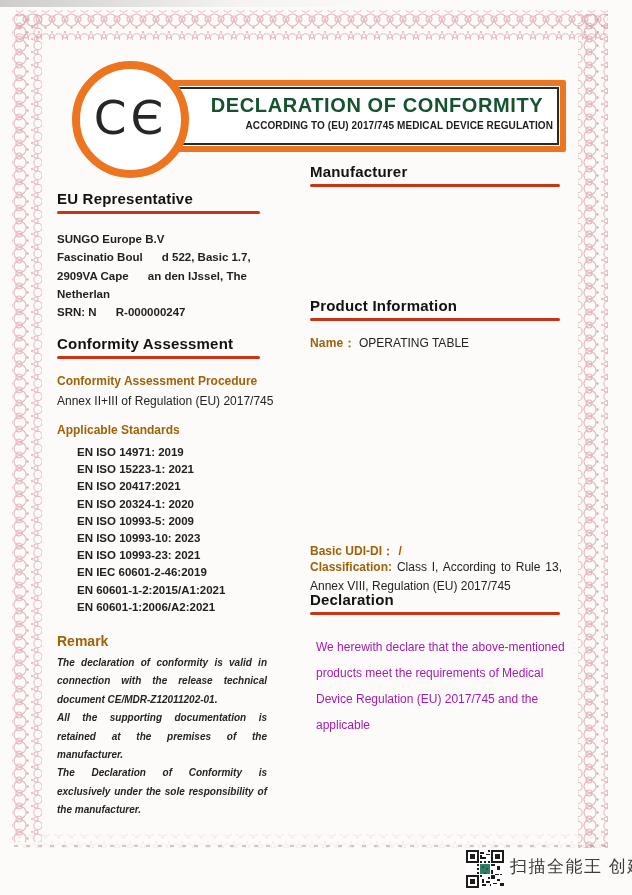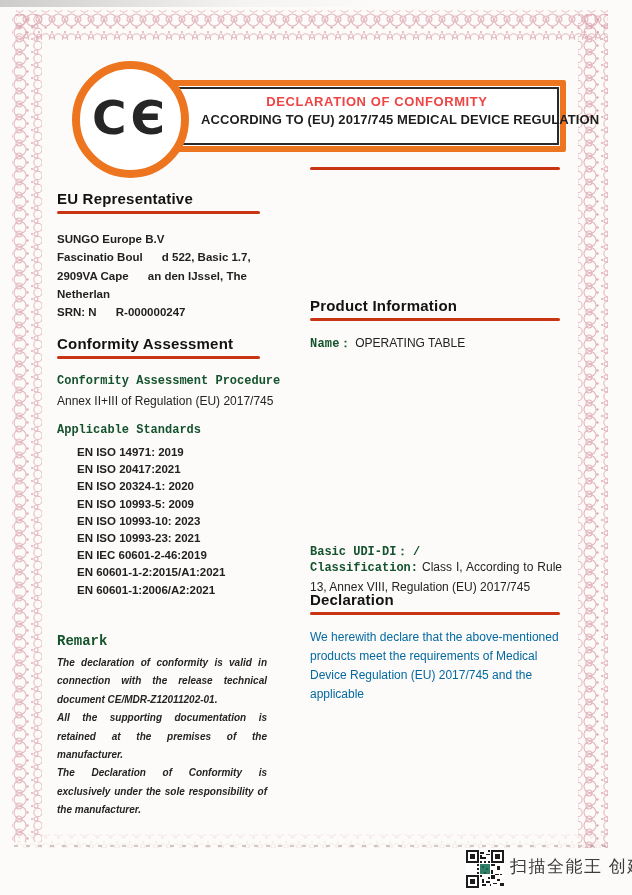--- a/index.html
+++ b/index.html
@@ -22,59 +22,59 @@
   .banner{
     position:absolute;left:150px;top:80px;width:416px;height:72px;
     border:6px solid #ed7520;background:#fff;box-sizing:border-box;z-index:2;
     border-radius:2px;
   }
   .banner-inner{
     position:absolute;inset:1px;border:2px solid #2a2a2a;background:#fff;
     box-sizing:border-box;text-align:center;padding:5px 4px 0 42px;
   }
   .doc-title{
-    font-size:13px;font-weight:bold;letter-spacing:.6px;color:#ef4444;
+    font-size:20px;font-weight:bold;letter-spacing:.6px;color:#14532d;
     white-space:nowrap;
   }
   .doc-subtitle{
-    font-size:13px;font-weight:bold;color:#1d1d1d;margin-top:3px;
+    font-size:10px;font-weight:bold;color:#1d1d1d;margin-top:3px;
     white-space:nowrap;letter-spacing:.1px;text-align:right;
   }
   .ce-circle{
     position:absolute;left:72px;top:61px;width:101px;height:101px;
     background:#fff;border:8px solid #ed7520;border-radius:50%;z-index:3;
     display:flex;align-items:center;justify-content:center;
   }
   .ce-letters{
     font-family:"DejaVu Sans","Liberation Sans",sans-serif;
-    font-size:47px;font-weight:bold;color:#262626;letter-spacing:4px;
+    font-size:47px;font-weight:normal;color:#262626;letter-spacing:4px;
     transform:translateY(-2px);
   }
 
   
   .abs{position:absolute;}
   h2{
     margin:0;font-size:15px;font-weight:bold;color:#121212;letter-spacing:.2px;
   }
   .rule{height:3px;background:#c93512;border-radius:2px;margin-top:4px;}
   .rule-l{width:203px;}
   .rule-r{width:250px;}
-  .lbl{font-size:12px;font-weight:bold;color:#14532d;font-family:Liberation Mono, monospace;}
+  .lbl{font-size:12px;font-weight:bold;color:#a16207;}
   .val{font-size:12px;color:#232323;}
   .pre{white-space:pre-wrap;}
 
   .addr div{font-size:11.5px;font-weight:bold;line-height:18.3px;color:#1f1f1f;}
   .stds div{font-size:11.5px;font-weight:600;line-height:17.2px;color:#212121;padding-left:20px;}
 
   .remark p{
     margin:0;width:210px;font-size:10px;font-style:italic;font-weight:600;
     line-height:18.4px;text-align:justify;color:#242424;
   }
   .classif{width:252px;font-size:12px;line-height:18.5px;text-align:justify;margin:0;}
-  .decl-p{width:250px;font-size:12px;line-height:19px;margin:0;color:#0369a1;}
+  .decl-p{width:250px;font-size:12px;line-height:26px;margin:6px;color:#a21caf;}
 
   .name-line{font-size:12px;}
   .name-line .lbl{letter-spacing:.2px;}
 
   
   .qr{position:absolute;left:466px;top:850px;width:38px;height:38px;z-index:4;}
   .credit{
     position:absolute;left:510px;top:855px;z-index:4;
     font-size:17px;color:#3c3c3c;letter-spacing:1.5px;white-space:nowrap;
   }
@@ -166,39 +166,41 @@
     <div class="rule rule-l"></div>
   </div>
 
   <div class="abs lbl" style="left:57px;top:374px;">Conformity Assessment Procedure</div>
   <div class="abs val" style="left:57px;top:394px;">Annex II+III of Regulation (EU) 2017/745</div>
 
   <div class="abs lbl" style="left:57px;top:423px;text-align:right;">Applicable Standards</div>
 
   <div class="abs stds" style="left:57px;top:444px;">
     <div>EN ISO 14971: 2019</div>
+    <div>EN ISO 15223-1: 2021</div>
     <div>EN ISO 20417:2021</div>
     <div>EN ISO 20324-1: 2020</div>
     <div>EN ISO 10993-5: 2009</div>
     <div>EN ISO 10993-10: 2023</div>
     <div>EN ISO 10993-23: 2021</div>
     <div>EN IEC 60601-2-46:2019</div>
     <div>EN 60601-1-2:2015/A1:2021</div>
     <div>EN 60601-1:2006/A2:2021</div>
   </div>
 
   <div class="abs lbl" style="left:57px;top:633px;font-size:14px;">Remark</div>
 
   <div class="abs remark" style="left:57px;top:654px;">
     <p>The declaration of conformity is valid in connection with the release technical document CE/MDR-Z12011202-01.</p>
     <p>All the supporting documentation is retained at the premises of the manufacturer.</p>
     <p>The Declaration of Conformity is exclusively under the sole responsibility of the manufacturer.</p>
   </div>
 
   <div class="abs" style="left:310px;top:163px;">
+    <h2>Manufacturer</h2>
     <div class="rule rule-r"></div>
   </div>
 
   <div class="abs" style="left:310px;top:297px;">
     <h2>Product Information</h2>
     <div class="rule rule-r"></div>
   </div>
 
   <div class="abs name-line" style="left:310px;top:335px;">
     <span class="lbl">Name：</span>

